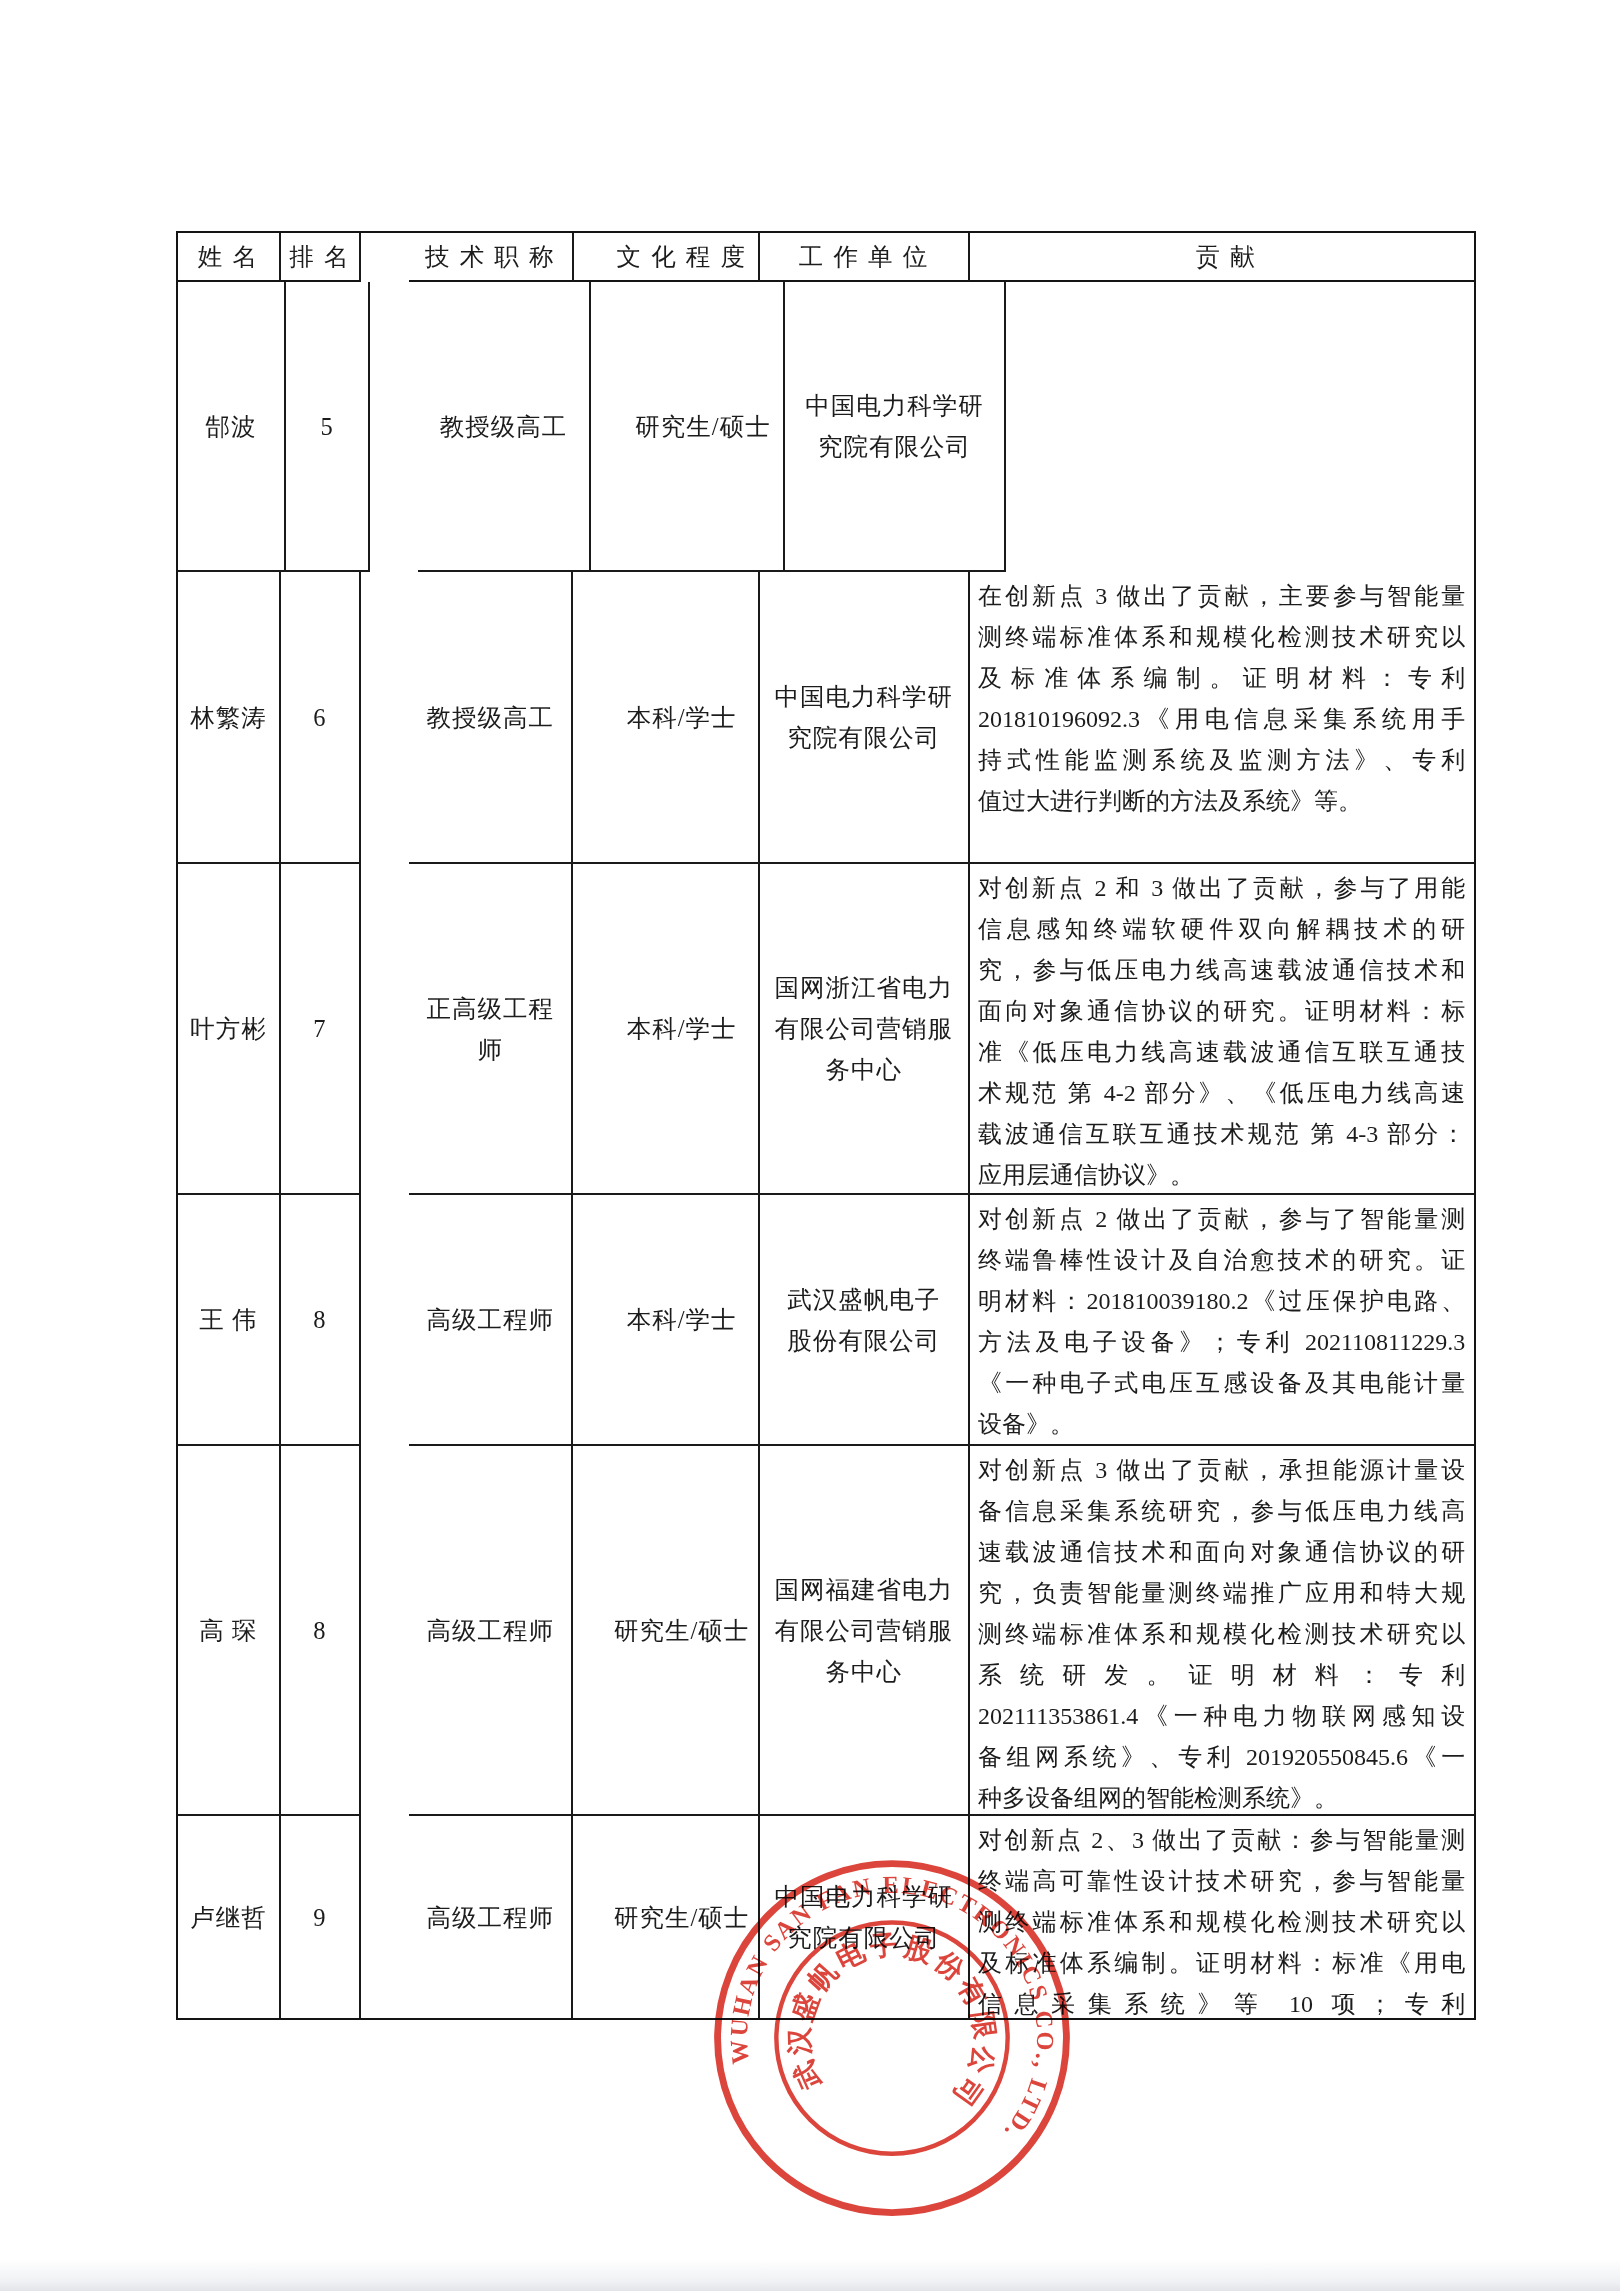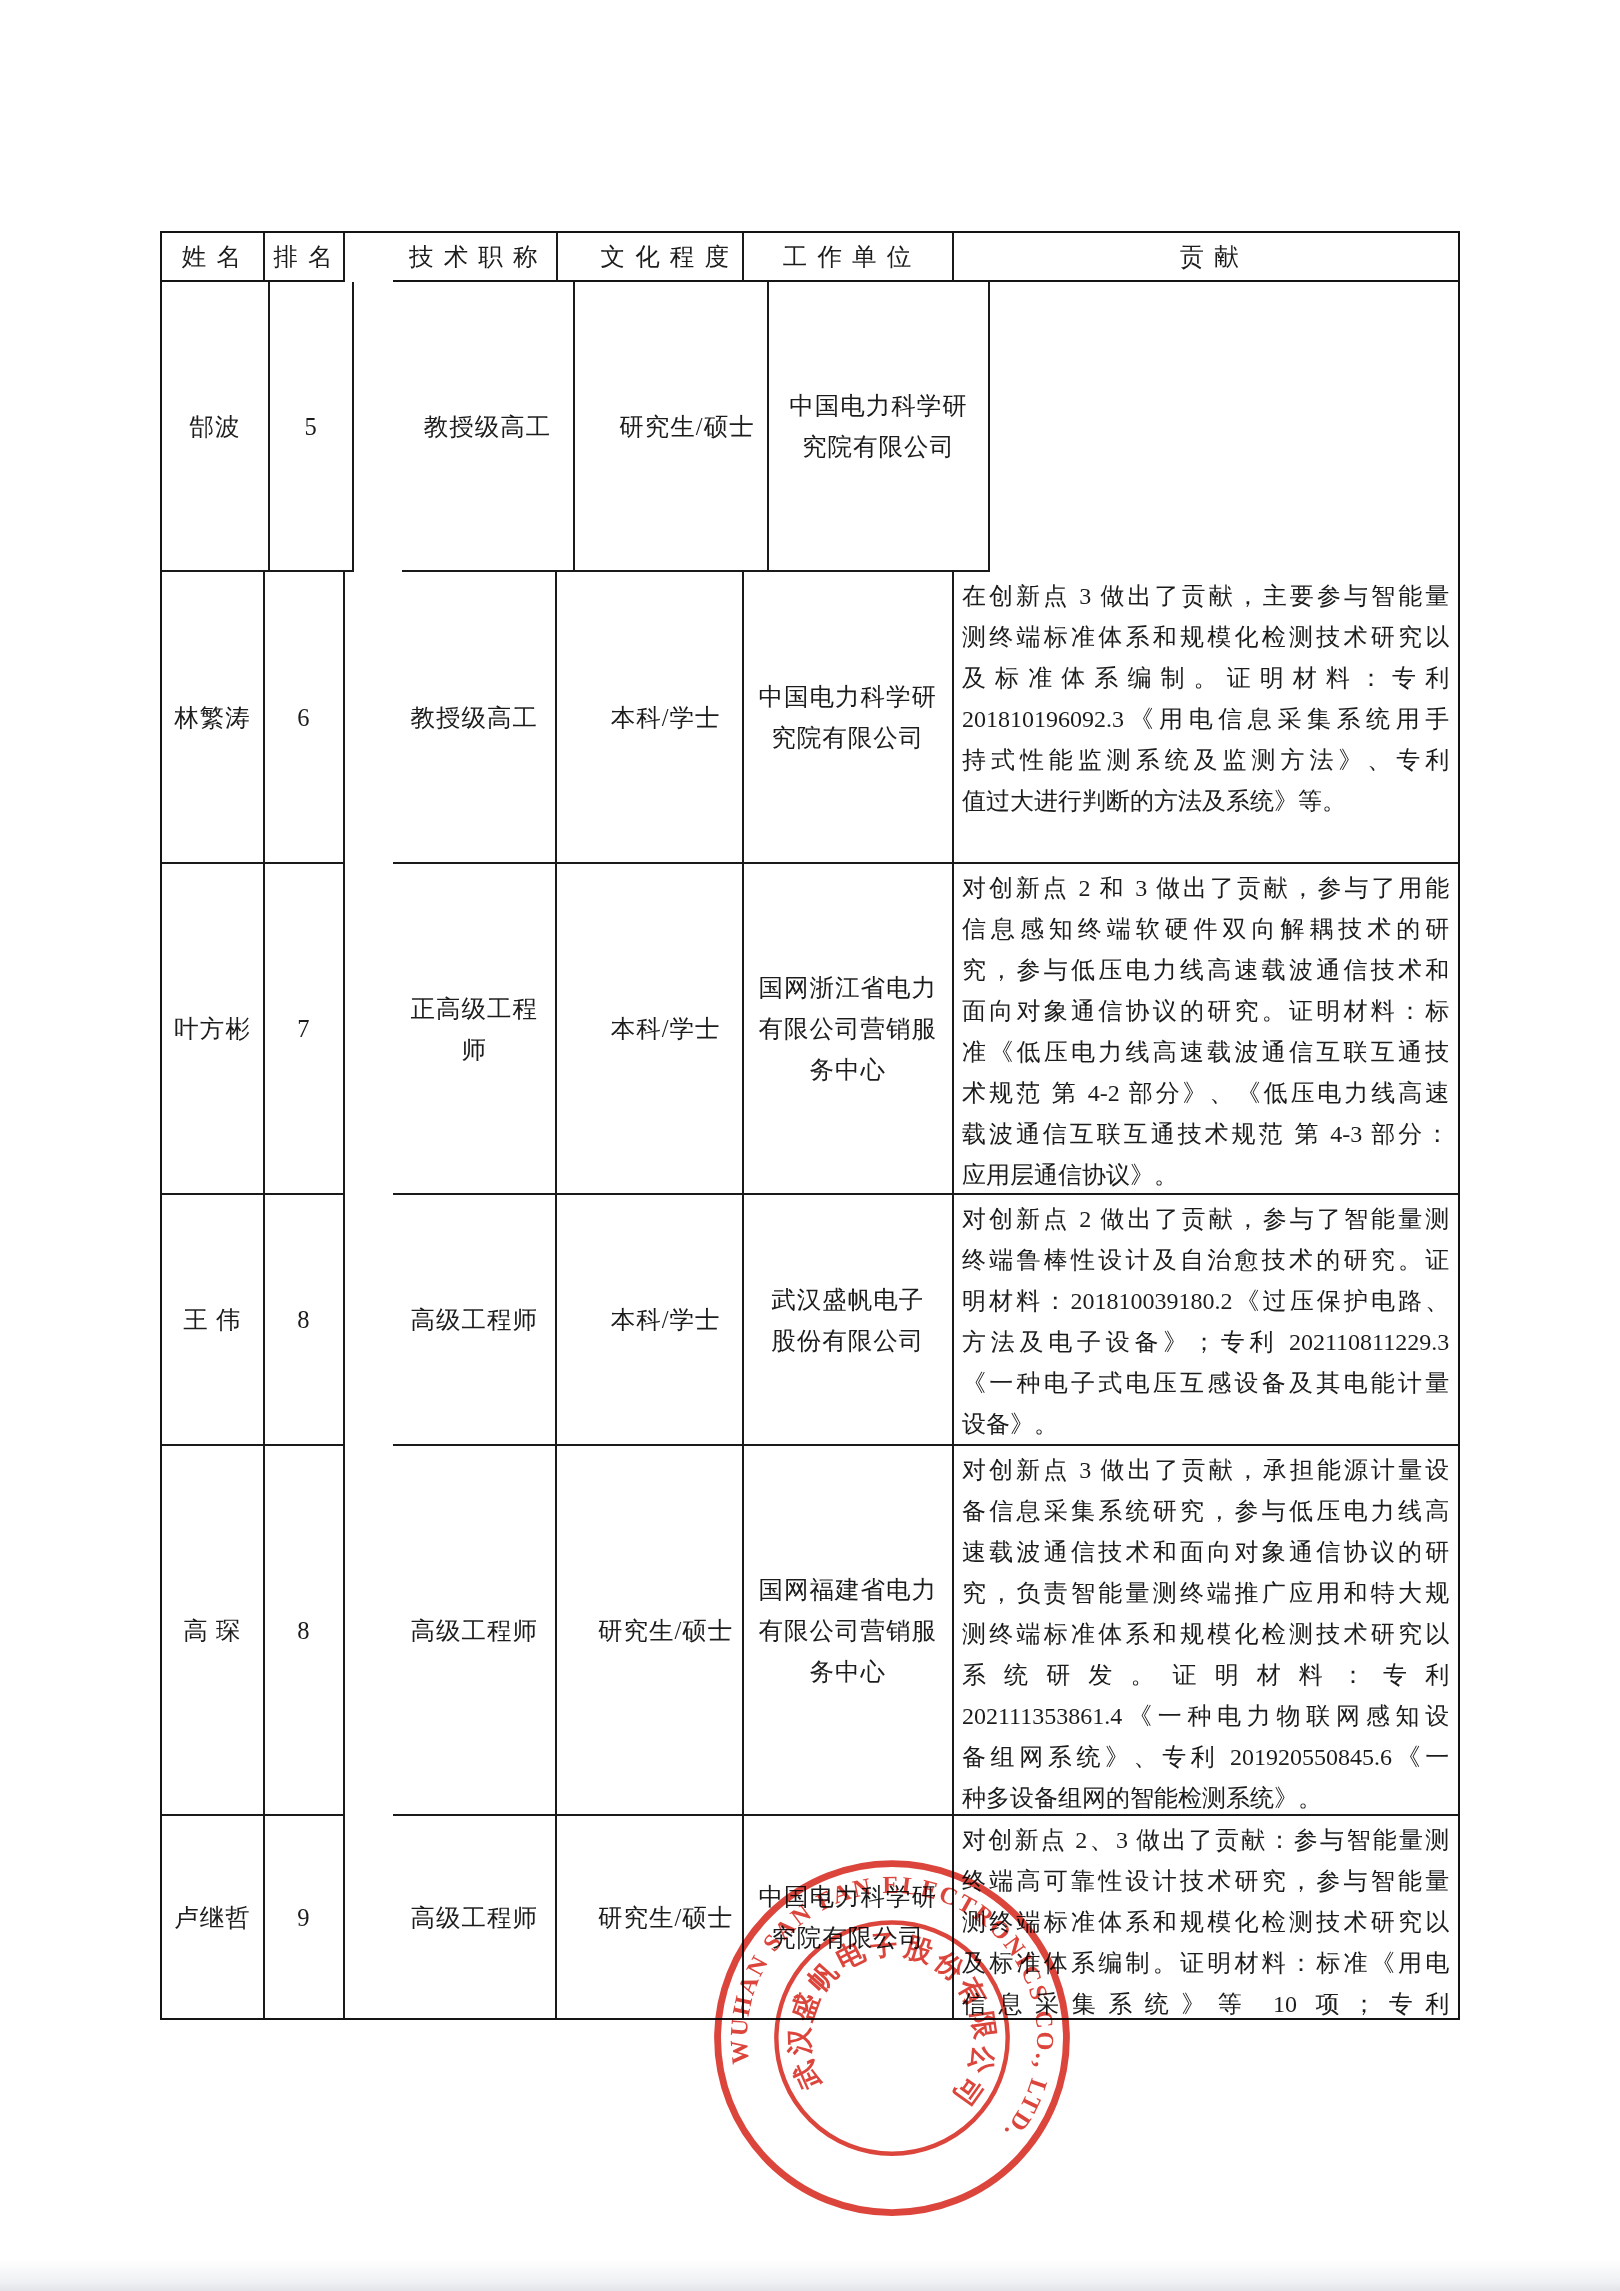--- a/index.html
+++ b/index.html
@@ -1,21 +1,21 @@
 <!DOCTYPE html>
 <html><head>
 <meta charset="utf-8">
 <style>
   html,body{margin:0;padding:0;background:#9a9a9a;}
   .page{
     position:relative;width:1620px;height:2292px;background:#ffffff;
     overflow:hidden;font-family:"Liberation Serif","DejaVu Serif",serif;color:#1c1c1c;
   }
   .doc-table{
-    position:absolute;left:160px;top:231px;width:1300px;
+    position:absolute;left:176px;top:231px;width:1300px;
     border:2.9px solid #141414;box-sizing:border-box;background:#fff;
   }
   .trow{display:flex;}
   .cell{
     box-sizing:border-box;border-right:2px solid #1a1a1a;border-bottom:2px solid #1a1a1a;
     overflow:hidden;
   }
   .cell.lastcol{border-right:none;padding-left:8px;}
   .lastrow .cell{border-bottom:none;}
   .hrow .cell{border-bottom:2.9px solid #141414;}

